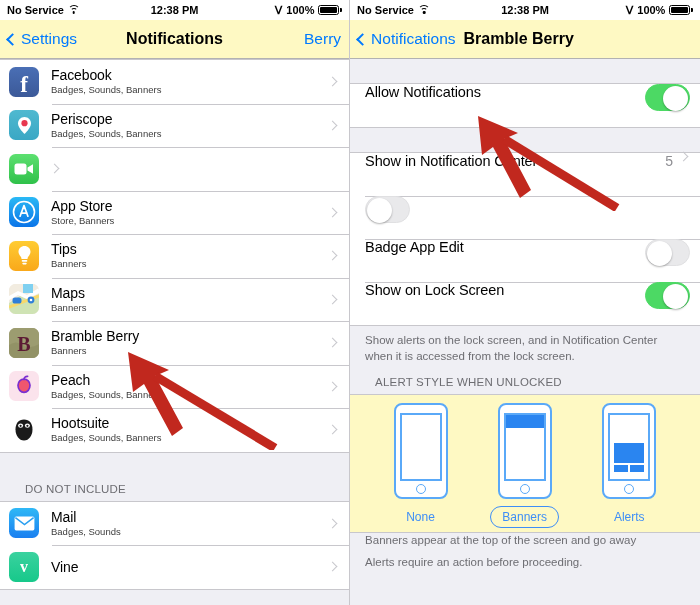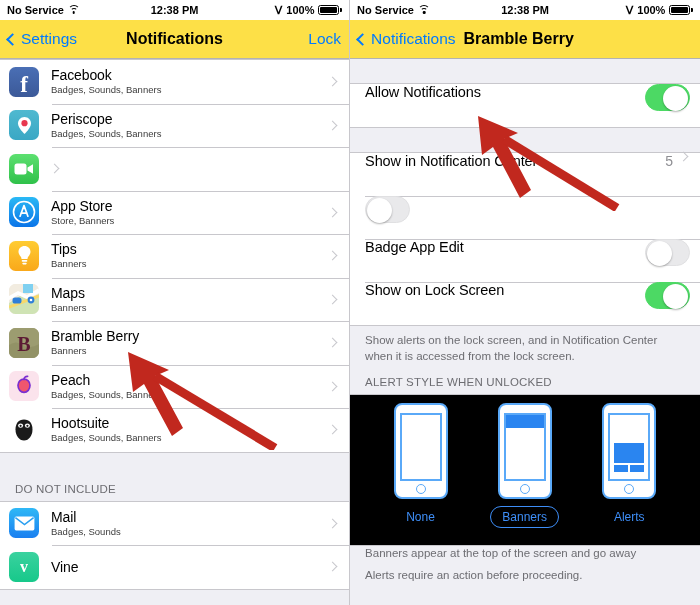--- a/index.html
+++ b/index.html
@@ -53,21 +53,21 @@
     width: 21px; height: 10px; border: 1px solid #000; border-radius: 2.5px;
     padding: 1px; display: block;
   }
   .battery .fill { display: block; height: 100%; background: #000; border-radius: 1px; }
   .battery .nub {
     width: 1.6px; height: 4px; background: #000; border-radius: 0 1px 1px 0; margin-left: 1px;
   }
 
   
   .navbar {
-    height: 39px; background: #fde047;
+    height: 39px; background: #fef9c3;
     border-bottom: 1px solid #b2b2b2;
     display: flex; align-items: center; position: relative; padding: 0 8px;
   }
   .nav-back {
     display: flex; align-items: center; gap: 3px;
     color: #007aff; font-size: 15.5px; position: relative; z-index: 3;
   }
   .chev-back {
     width: 9px; height: 9px; border-left: 2.2px solid #007aff;
     border-bottom: 2.2px solid #007aff; transform: rotate(45deg);
@@ -105,21 +105,21 @@
   .app-sub { font-size: 9.5px; color: #3c3c3c; line-height: 1.3; margin-top: 1px; }
   .chev {
     width: 7px; height: 7px; border-top: 1.6px solid #c7c7cc;
     border-right: 1.6px solid #c7c7cc; transform: rotate(45deg);
     flex: none; margin-right: 3px;
   }
 
   
   .sec-head {
     font-size: 11.5px; color: #6d6d72; letter-spacing: 0.2px;
-    padding: 0 0 6px 15px; display: flex; align-items: flex-end; height: 100%;
+    padding: 0 0 6px 15px; display: flex; align-items: flex-end; height: 100%; margin-left: 10px;
   }
 
   
   .set-row {
     display: flex; align-items: flex-start; height: 43px;
     padding: 0 10px 0 15px; background: #fff; position: relative;
   }
   .set-row + .set-row::before {
     content: ""; position: absolute; left: 15px; right: 0; top: 0;
     height: 1px; background: #c8c7cc;
@@ -139,21 +139,21 @@
   }
   .toggle.on .knob { left: auto; right: 1px; }
 
   .footnote {
     font-size: 11.5px; color: #6d6d72; line-height: 1.35;
     padding: 7px 15px 0 15px;
   }
   .footnote.tight { padding-top: 6px; }
 
   
-  .alert-style { background: #000000; padding: 8px 0 17px 0; }
+  .alert-style { background: #fef9c3; padding: 8px 0 4px 0; }
   .phones { display: flex; justify-content: space-around; padding: 0 22px; }
   .phone-col { display: flex; flex-direction: column; align-items: center; }
   .phone {
     width: 54px; height: 96px; border: 2px solid #5aa9f8; border-radius: 8px;
     position: relative; background: #fff;
   }
   .phone .scr {
     position: absolute; left: 4px; right: 4px; top: 8px; bottom: 16px;
     border: 2px solid #5aa9f8; background: #fff; overflow: hidden;
   }
@@ -203,21 +203,21 @@
         </span>
       </div>
     </div>
 
     <div class="navbar">
       <div class="nav-back">
         <span class="chev-back"></span>
         <span>Settings</span>
       </div>
       <div class="nav-title-center">Notifications</div>
-      <div class="nav-edit">Lock</div>
+      <div class="nav-edit">Berry</div>
     </div>
 
     <div class="body">
       <div class="group" id="include-list">
           <div class="app-row">
             <div class="app-icon" style="background: linear-gradient(rgb(74, 111, 181), rgb(59, 89, 152));">
               <span style="color:#fff;font-size:23px;font-weight:bold;font-family:'Liberation Serif',serif;line-height:1;margin-top:5px">f</span>
             </div>
             <div class="app-text">
               <div class="app-name">Facebook</div>

